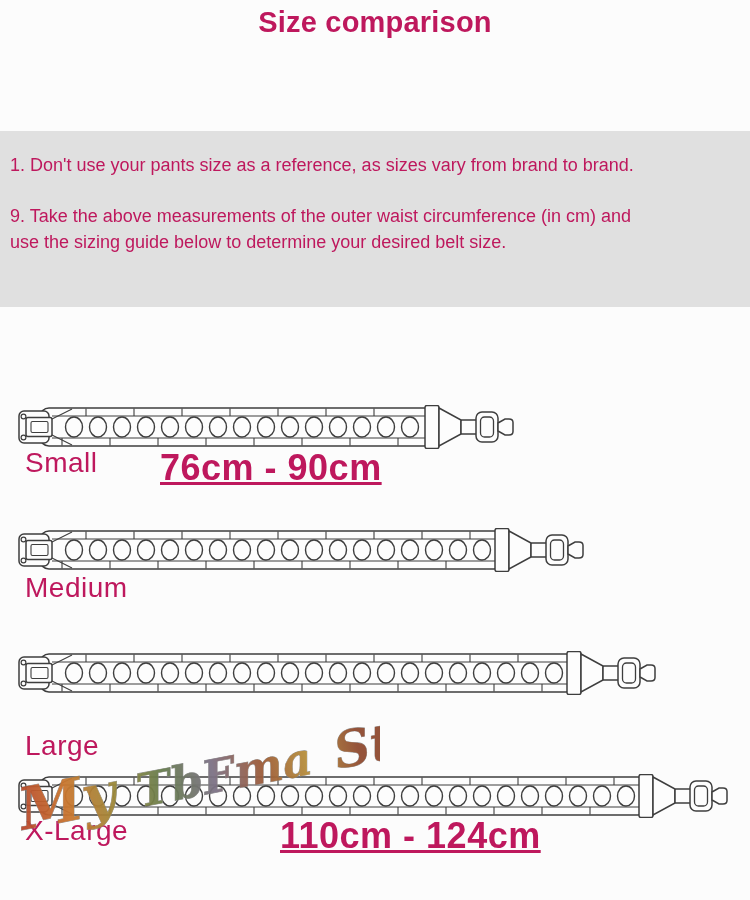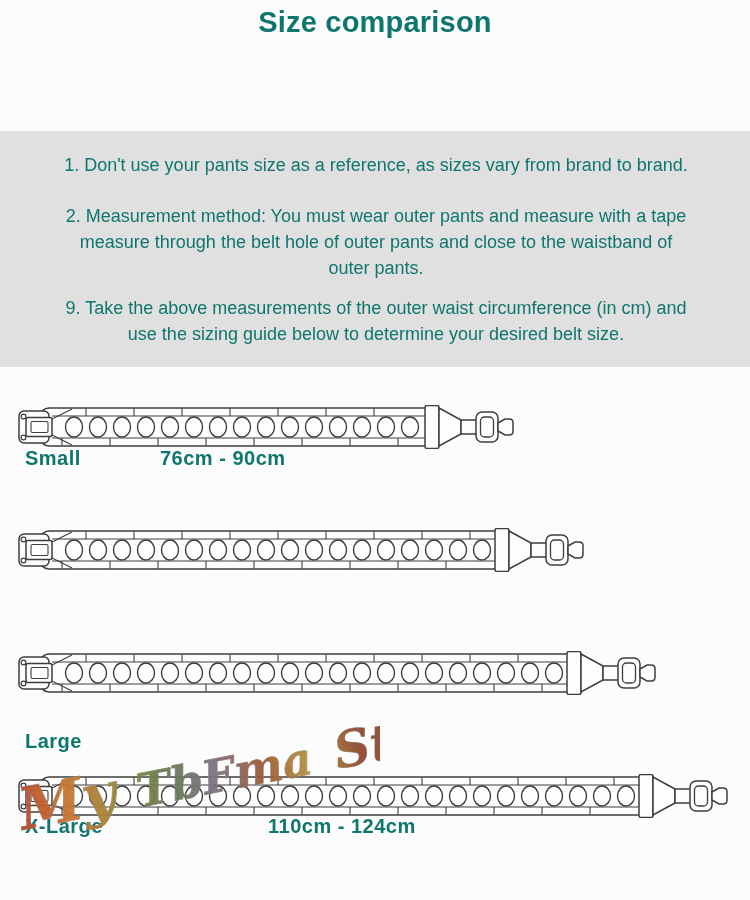--- a/index.html
+++ b/index.html
@@ -1,59 +1,56 @@
 <!DOCTYPE html>
 <html><head>
 <meta charset="utf-8">
 <style>
   html,body{margin:0;padding:0;background:#ffffff;}
   #stage{
     position:relative;width:750px;height:900px;overflow:hidden;
-    background:#fcfcfc;color:#0f766e;
+    background:#fcfcfc;color:#be185d;
     font-family:"Liberation Sans","DejaVu Sans",sans-serif;
   }
   .title{
     position:absolute;top:6px;left:0;width:750px;text-align:center;
     font-size:29px;font-weight:bold;letter-spacing:0.2px;
   }
   .intro{
     position:absolute;top:58px;left:30px;width:690px;
     font-size:20px;line-height:29px;white-space:pre-line;
   }
   .band{
-    position:absolute;top:131px;left:0;width:750px;height:236px;
-    background:#e0e0e0;box-sizing:border-box;padding:21px 8px 0 10px;text-align:center;
+    position:absolute;top:131px;left:0;width:750px;height:176px;
+    background:#e0e0e0;box-sizing:border-box;padding:21px 8px 0 10px;
   }
   .band p{
     margin:0 0 25px 0;font-size:18px;line-height:26px;white-space:pre-line;
   }
   .band p.p2{margin-bottom:14px;}
   .belt-svg{position:absolute;left:10px;}
-  .belt-name{position:absolute;left:25px;font-size:20px;font-weight:bold;letter-spacing:0.5px;}
-  .belt-range{position:absolute;font-size:20px;font-weight:bold;letter-spacing:0.5px;}
+  .belt-name{position:absolute;left:25px;font-size:28px;font-weight:normal;letter-spacing:0.5px;}
+  .belt-range{position:absolute;font-size:36px;font-weight:bold;letter-spacing:0.5px;text-decoration:underline;}
   .wm{position:absolute;left:8px;top:712px;z-index:6;opacity:0.95;}
   .wm text{
     font-family:"DejaVu Serif","Liberation Serif",serif;
     font-style:italic;font-weight:bold;
     paint-order:stroke;stroke:#8a8a8a;stroke-width:0.7px;
   }
 </style>
 </head>
 <body>
 
 <div id="stage">
 
   <div class="title">Size comparison</div>
 
 
   <div class="band">
     <p class="p1">1. Don't use your pants size as a reference, as sizes vary from brand to brand.</p>
-    <p class="p2">2. Measurement method: You must wear outer pants and measure with a tape
-measure through the belt hole of outer pants and close to the waistband of
-outer pants.</p>
     <p class="p3">9. Take the above measurements of the outer waist circumference (in cm) and
 use the sizing guide below to determine your desired belt size.</p>
   </div>
 
   <svg class="belt-svg" style="top:405px" viewBox="0 0 510 44" width="510" height="44">
       <rect x="30" y="3" width="393" height="38" rx="9" stroke="#3e3e3e" stroke-width="1.5" fill="#fdfdfd"></rect>
       <line x1="42" y1="11" x2="420" y2="11" stroke="#3e3e3e" stroke-width="1.1"></line>
       <line x1="42" y1="33" x2="420" y2="33" stroke="#3e3e3e" stroke-width="1.1"></line>
       <line x1="62" y1="4" x2="40" y2="15" stroke="#3e3e3e" stroke-width="1.1"></line>
       <line x1="62" y1="40" x2="40" y2="29" stroke="#3e3e3e" stroke-width="1.1"></line>
@@ -151,20 +148,21 @@
       <rect x="536" y="7" width="22" height="30" rx="6" stroke="#3e3e3e" stroke-width="1.5" fill="#fdfdfd"></rect>
       <rect x="540.5" y="12" width="13" height="20" rx="4" fill="none" stroke="#3e3e3e" stroke-width="1.3"></rect>
       <path d="M 558 18 L 565 14 L 569 14 Q 573 14 573 17.5
                   L 573 26.5 Q 573 30 569 30 L 565 30 L 558 26 Z" stroke="#3e3e3e" stroke-width="1.5" fill="#fdfdfd"></path>
       <rect x="9" y="6" width="30" height="32" rx="5" stroke="#3e3e3e" stroke-width="1.5" fill="#fdfdfd"></rect>
       <circle cx="13.5" cy="11.5" r="2.4" fill="none" stroke="#3e3e3e" stroke-width="1.2"></circle>
       <circle cx="13.5" cy="32.5" r="2.4" fill="none" stroke="#3e3e3e" stroke-width="1.2"></circle>
       <rect x="16" y="12.5" width="26" height="19" rx="2" stroke="#3e3e3e" stroke-width="1.5" fill="#fdfdfd"></rect>
       <rect x="21" y="16.5" width="17" height="11" rx="1.5" fill="none" stroke="#3e3e3e" stroke-width="1.1"></rect>
     </svg>
+  <div class="belt-name" style="top:572px">Medium</div>
 
   <svg class="belt-svg" style="top:651px" viewBox="0 0 652 44" width="652" height="44">
       <rect x="30" y="3" width="535" height="38" rx="9" stroke="#3e3e3e" stroke-width="1.5" fill="#fdfdfd"></rect>
       <line x1="42" y1="11" x2="562" y2="11" stroke="#3e3e3e" stroke-width="1.1"></line>
       <line x1="42" y1="33" x2="562" y2="33" stroke="#3e3e3e" stroke-width="1.1"></line>
       <line x1="62" y1="4" x2="40" y2="15" stroke="#3e3e3e" stroke-width="1.1"></line>
       <line x1="62" y1="40" x2="40" y2="29" stroke="#3e3e3e" stroke-width="1.1"></line>
       <line x1="76" y1="3.5" x2="76" y2="11" stroke="#3e3e3e" stroke-width="1.1"></line>
       <line x1="124" y1="3.5" x2="124" y2="11" stroke="#3e3e3e" stroke-width="1.1"></line>
       <line x1="172" y1="3.5" x2="172" y2="11" stroke="#3e3e3e" stroke-width="1.1"></line>
@@ -283,21 +281,21 @@
       <rect x="684.5" y="12" width="13" height="20" rx="4" fill="none" stroke="#3e3e3e" stroke-width="1.3"></rect>
       <path d="M 702 18 L 709 14 L 713 14 Q 717 14 717 17.5
                   L 717 26.5 Q 717 30 713 30 L 709 30 L 702 26 Z" stroke="#3e3e3e" stroke-width="1.5" fill="#fdfdfd"></path>
       <rect x="9" y="6" width="30" height="32" rx="5" stroke="#3e3e3e" stroke-width="1.5" fill="#fdfdfd"></rect>
       <circle cx="13.5" cy="11.5" r="2.4" fill="none" stroke="#3e3e3e" stroke-width="1.2"></circle>
       <circle cx="13.5" cy="32.5" r="2.4" fill="none" stroke="#3e3e3e" stroke-width="1.2"></circle>
       <rect x="16" y="12.5" width="26" height="19" rx="2" stroke="#3e3e3e" stroke-width="1.5" fill="#fdfdfd"></rect>
       <rect x="21" y="16.5" width="17" height="11" rx="1.5" fill="none" stroke="#3e3e3e" stroke-width="1.1"></rect>
     </svg>
   <div class="belt-name" style="top:815px">X-Large</div>
-  <div class="belt-range" style="top:815px;left:268px">110cm - 124cm</div>
+  <div class="belt-range" style="top:815px;left:280px">110cm - 124cm</div>
 
   <svg class="wm" width="372" height="172" viewBox="0 0 372 172">
     <defs>
       <linearGradient id="wmg" gradientUnits="userSpaceOnUse" x1="15" y1="0" x2="360" y2="0">
           <stop offset="0.000" stop-color="#b8492e"></stop>
           <stop offset="0.143" stop-color="#c9772f"></stop>
           <stop offset="0.286" stop-color="#9a8a3c"></stop>
           <stop offset="0.429" stop-color="#667c4e"></stop>
           <stop offset="0.571" stop-color="#7d7286"></stop>
           <stop offset="0.714" stop-color="#9d5b39"></stop>

